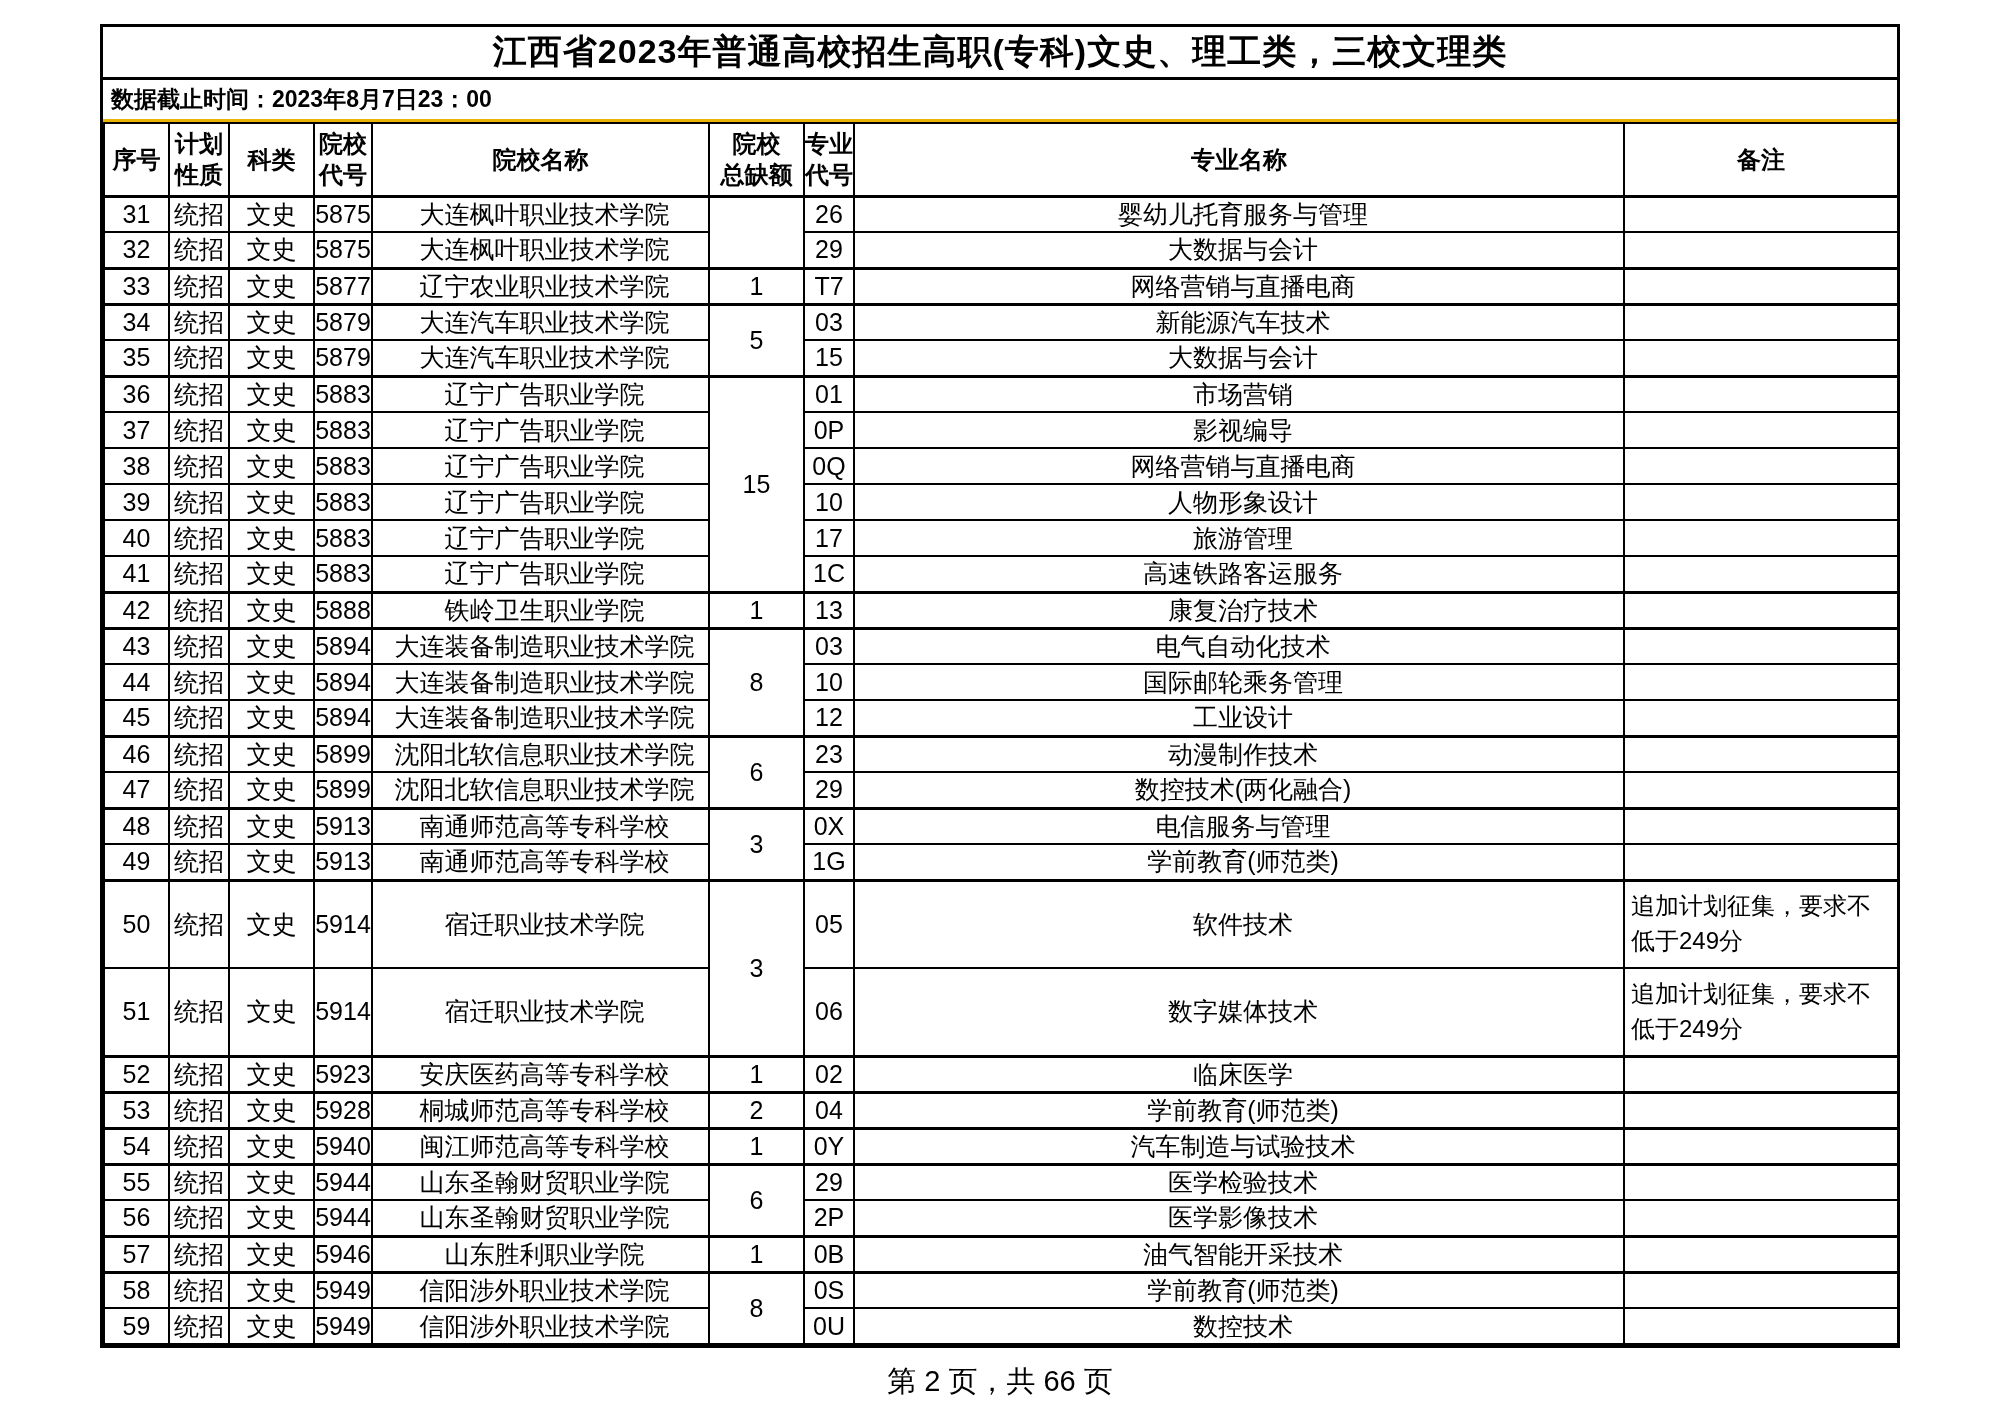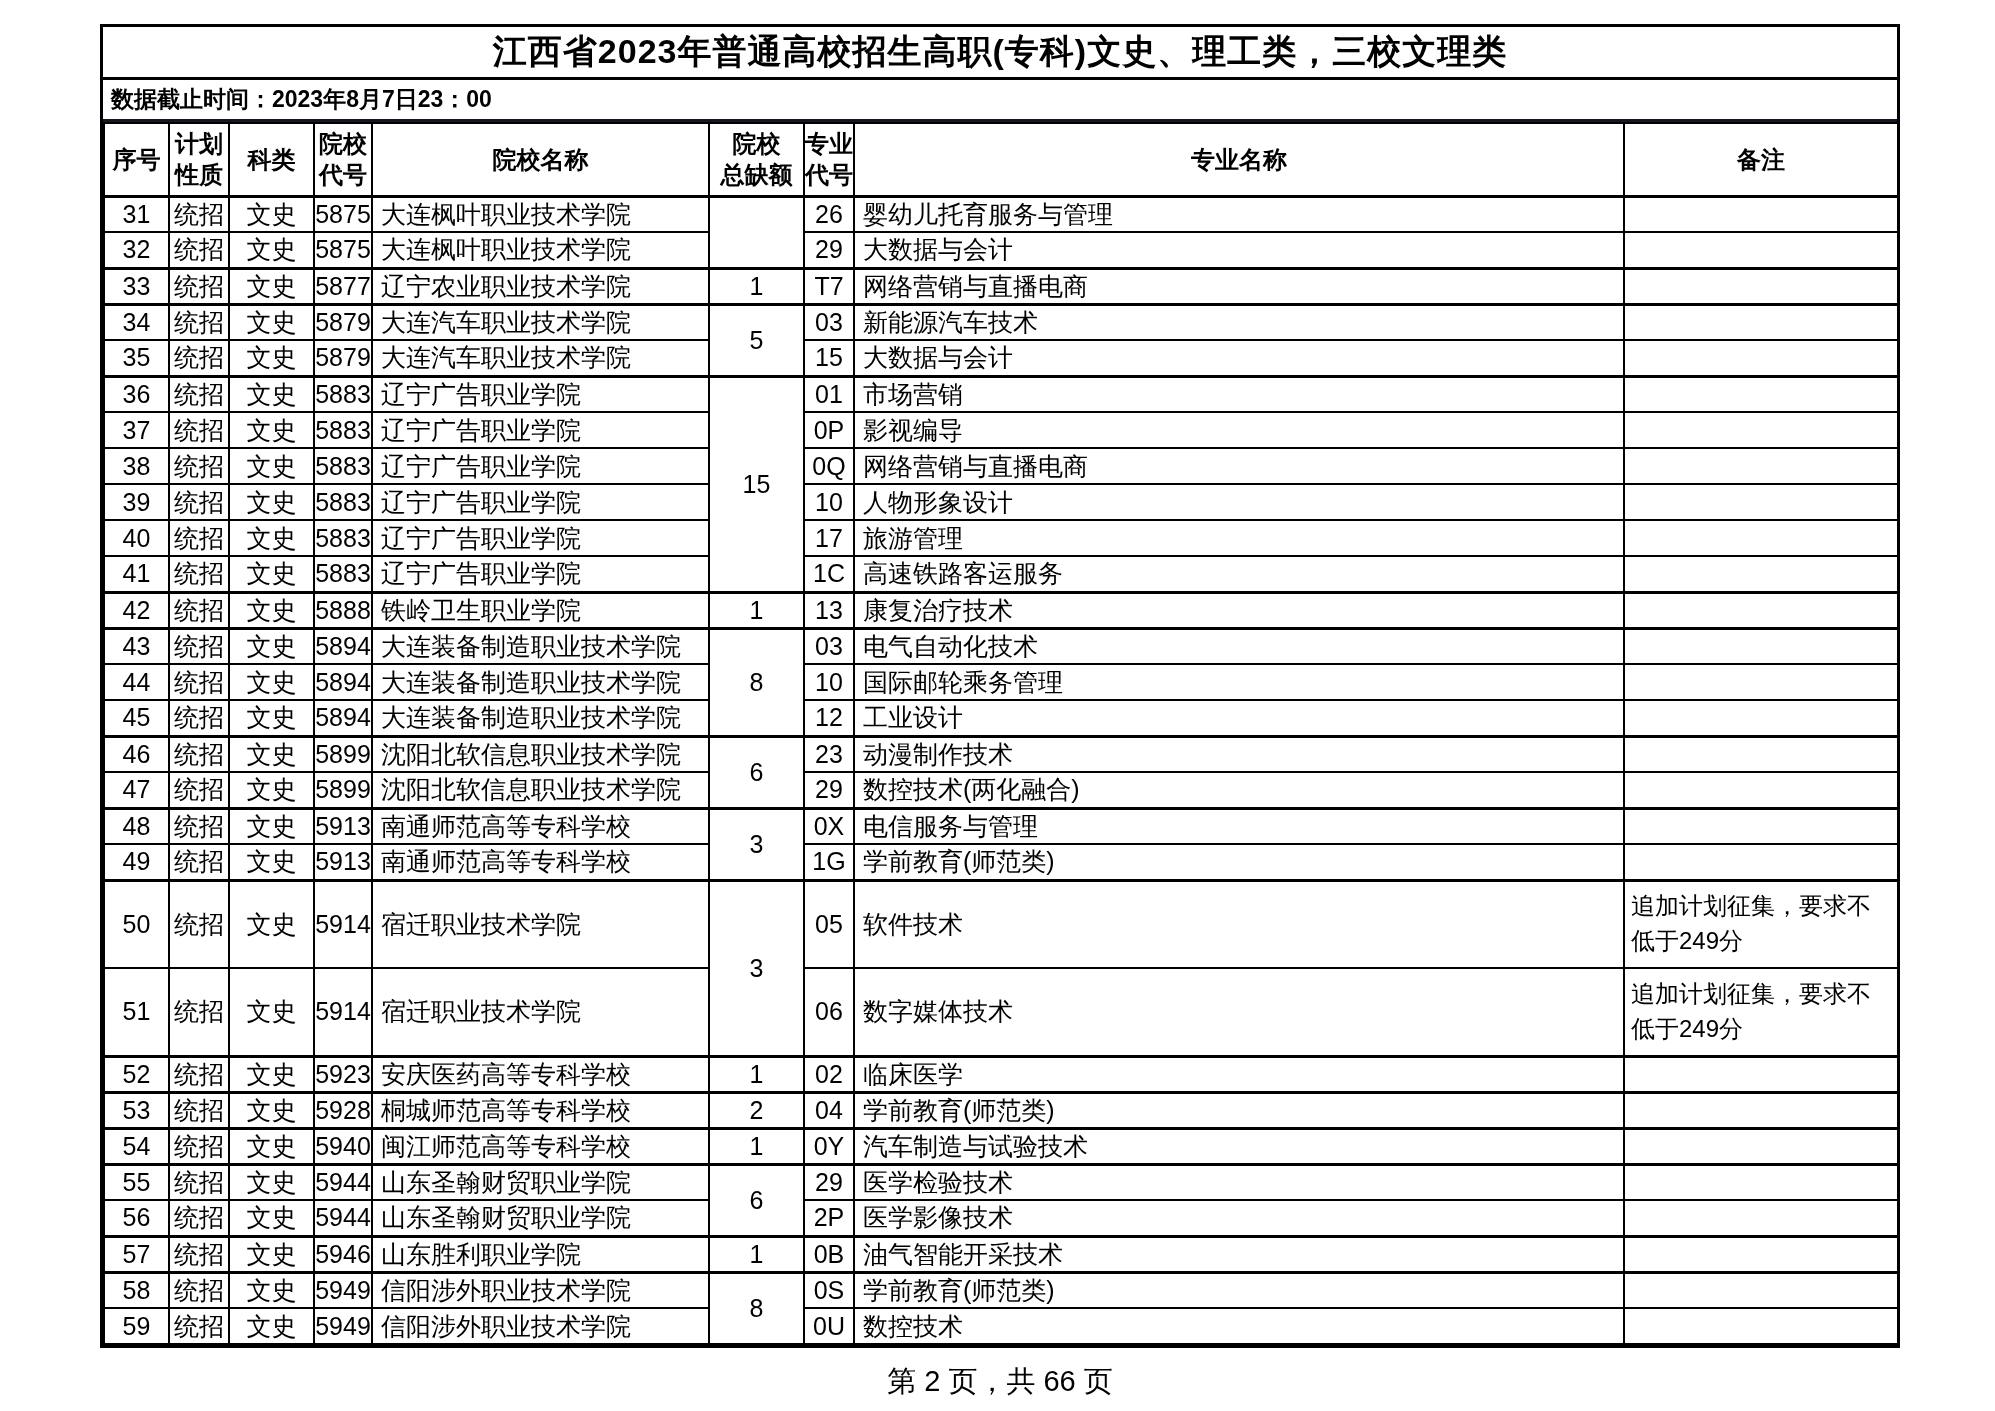--- a/index.html
+++ b/index.html
@@ -3,32 +3,32 @@
 <meta charset="utf-8">
 <style>
   html,body{margin:0;padding:0;background:#ffffff;}
   .page{position:relative;width:1707px;height:1411px;background:#ffffff;
         font-family:"Liberation Sans","DejaVu Sans",sans-serif;color:#000;text-decoration:underline;}
   .sheet{position:absolute;left:100px;top:24px;width:1800px;border:3px solid #000;
          box-sizing:border-box;background:#fff;}
   .title-row{height:50px;border-bottom:3px solid #000;display:flex;
              align-items:center;justify-content:center;
              font-size:34px;font-weight:bold;letter-spacing:1px;}
-  .cutoff-row{height:39px;border-bottom:3px solid #0f172a;display:flex;
+  .cutoff-row{height:39px;border-bottom:3px solid #eab308;display:flex;
               align-items:center;font-size:23px;font-weight:bold;padding-left:8px;}
   table{border-collapse:collapse;table-layout:fixed;width:100%;}
   th,td{border:2px solid #000;overflow:hidden;padding:0;}
   thead tr{height:73px;}
   thead th{font-size:24px;font-weight:bold;white-space:pre-line;line-height:1.3;
            text-align:center;vertical-align:middle;border-bottom:3px solid #000;}
   tbody tr{height:36px;}
   tbody tr.tall{height:88px;}
   tbody tr.group-start td{border-top:3px solid #000;}
   td{font-size:25px;text-align:center;vertical-align:middle;}
-  td.c-school,td.c-major{text-align:left;padding-left:8px;}
+  td.c-school,td.c-major{text-align:center;padding-left:8px;}
   td.c-remark{text-align:left;padding:0 6px;font-size:24px;line-height:1.45;
               vertical-align:middle;}
   .footer{position:absolute;left:100px;top:1362px;width:1800px;text-align:center;
           font-size:29px;}
 </style>
 </head>
 <body>
 
 <div class="page">
   <div class="sheet">

